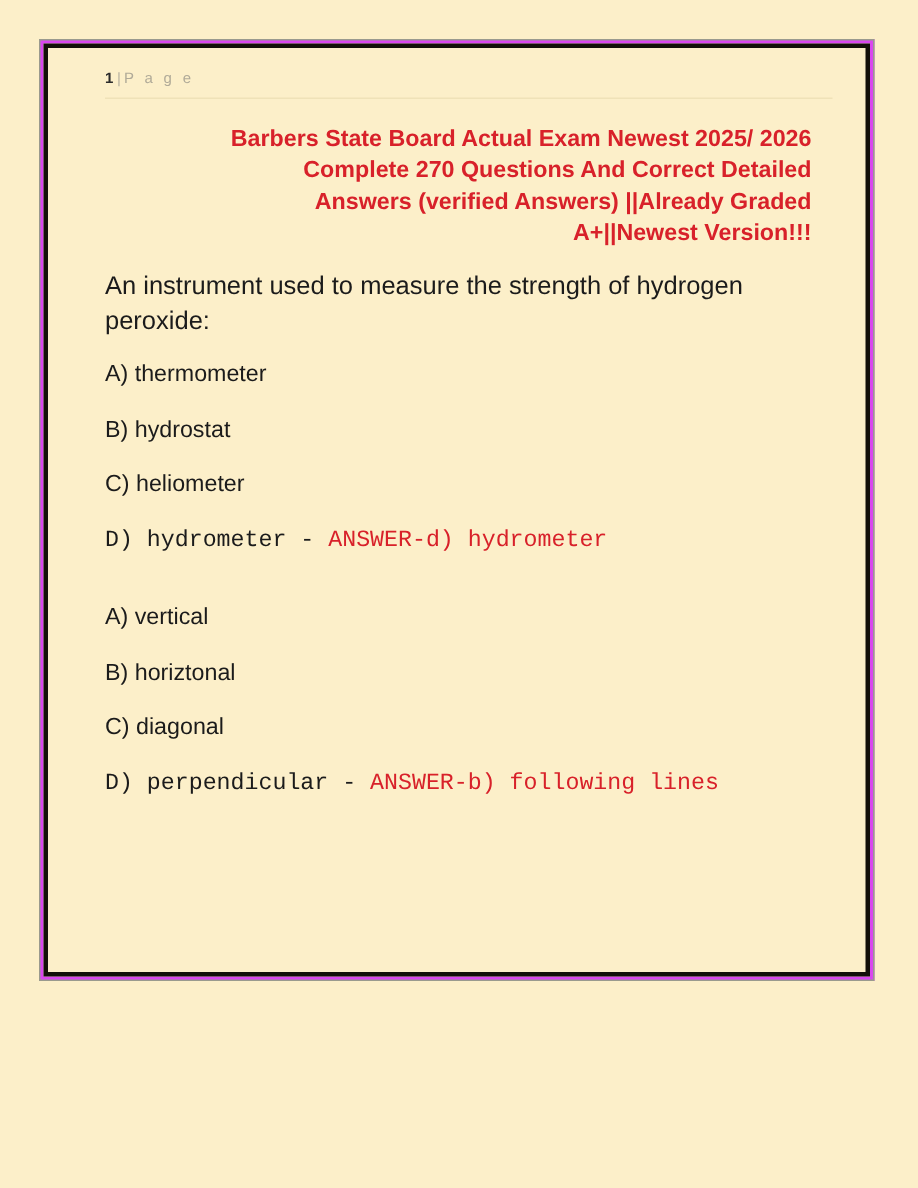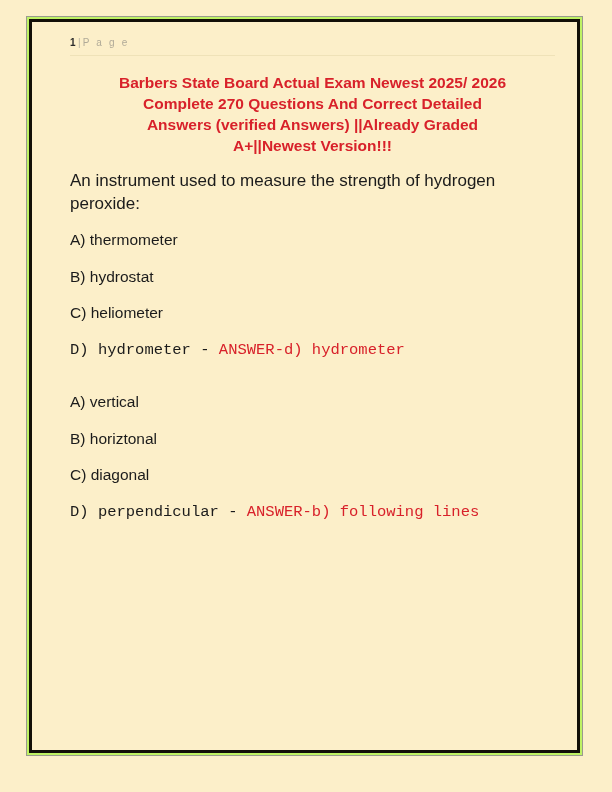--- a/index.html
+++ b/index.html
@@ -11,26 +11,26 @@
     height: 792px;
     background: #fcefc9;
     font-family: "Liberation Sans", sans-serif;
     overflow: hidden;
   }
 
   
   #page-frame {
     position: absolute;
     left: 26px;
-    top: 16px;
+    top: 26px;
     width: 557px;
-    height: 740px;
+    height: 628px;
     box-sizing: border-box;
     border: 1px solid #9a9a8e;
-    background: #bef264;
+    background: #d946ef;
   }
   #page-inner {
     position: absolute;
     left: 2px;
     top: 2px;
     right: 2px;
     bottom: 2px;
     box-sizing: border-box;
     border: 3px solid #120f08;
     background: #fcefc9;
@@ -65,21 +65,21 @@
     margin: 0 2px;
   }
   .hdr-label {
     font-size: 10px;
     color: #b0aa98;
     letter-spacing: 2.2px;
   }
 
   
   #doc-title {
-    text-align: center;
+    text-align: right;
     color: #d8212a;
     font-weight: bold;
     font-size: 15.5px;
     line-height: 21px;
     margin: 0 14px 14px 14px;
   }
   #doc-title .tline {
     display: block;
   }
 

